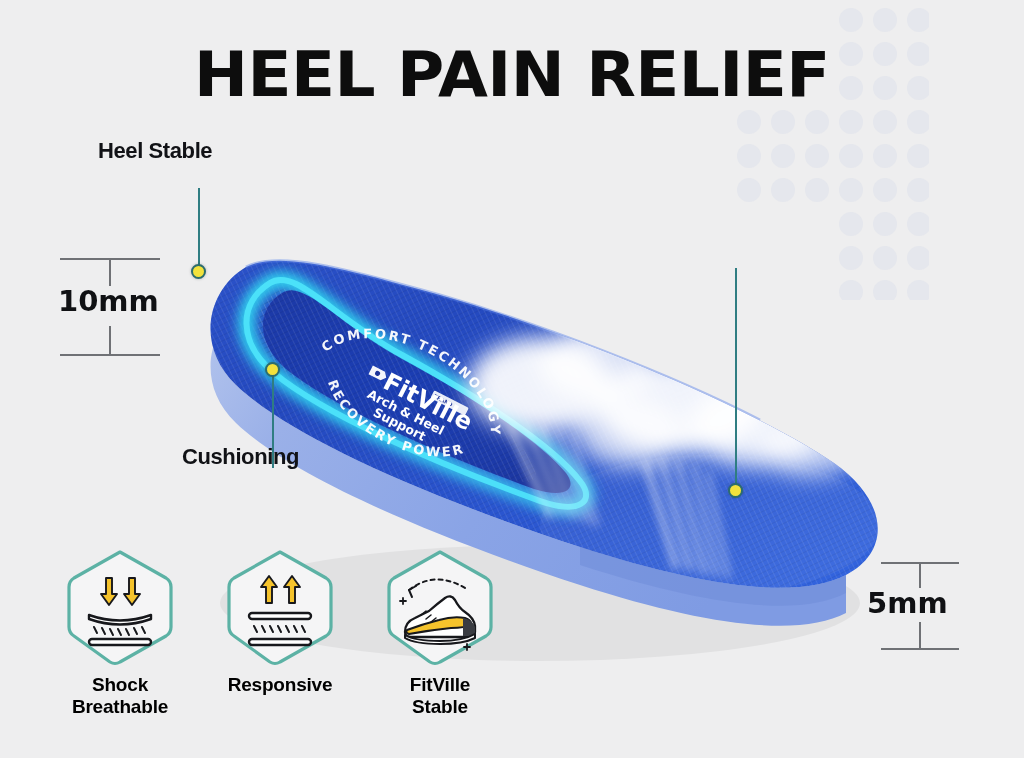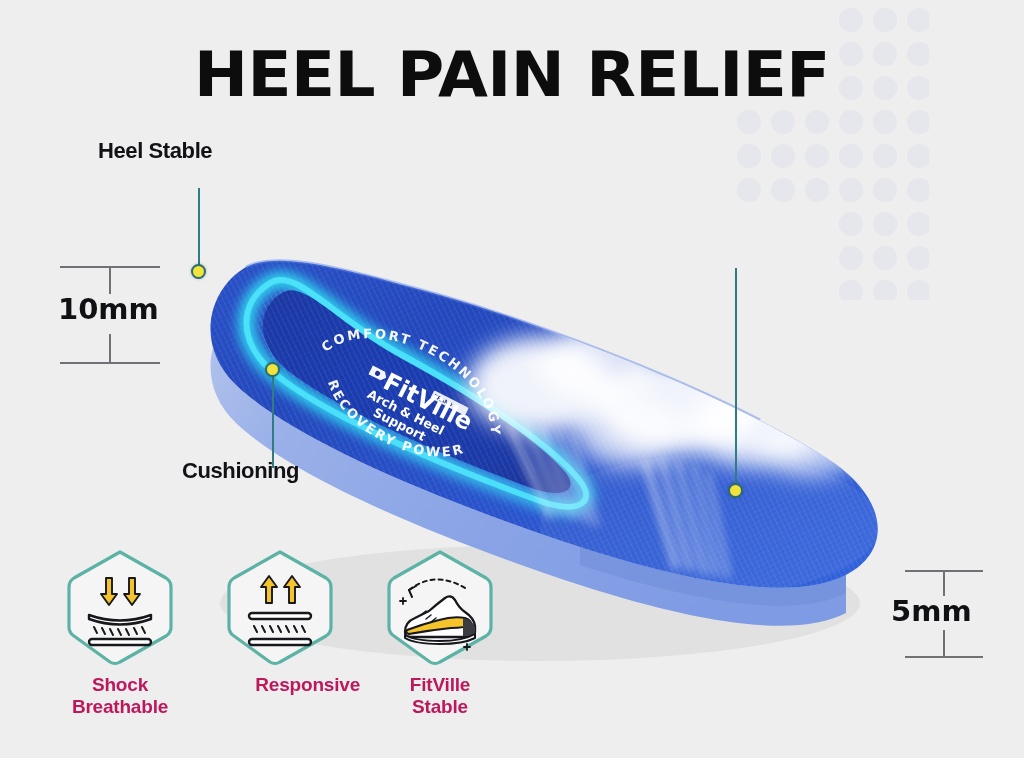--- a/index.html
+++ b/index.html
@@ -23,61 +23,61 @@
     white-space:nowrap;
   }
 
   
   .callout-label {
     position:absolute; font-weight:700; color:#111216;
     font-size:22px; letter-spacing:-0.4px; white-space:nowrap;
   }
   #lbl-heel-stable { left:98px;  top:138px; }
   #lbl-breathable  { left:635px; top:222px; }
-  #lbl-cushioning  { left:182px; top:458px; }
+  #lbl-cushioning  { left:182px; top:444px; }
 
   
   .leader { position:absolute; background:#2f7d82; width:2px; }
   #leader-heel  { left:198px; top:188px;  height:82px;  }
   #leader-breat { left:735px; top:268px;  height:222px; }
   #leader-cush  { left:272px; top:376px;  height:92px;  }
 
   .hotdot {
     position:absolute; width:15px; height:15px; border-radius:50%;
     background:#f2e23c; border:2px solid #2c6d6e;
     box-shadow:0 0 3px rgba(0,0,0,.25);
   }
   #dot-heel  { left:191px; top:264px; }
   #dot-cush  { left:265px; top:362px; }
   #dot-breat { left:728px; top:483px; }
 
   
-  .dim { position:absolute;margin-top:8px; }
+  .dim { position:absolute; }
   .dim .cap { position:absolute; height:2px; background:#6f7175; left:0; }
   .dim .stem { position:absolute; width:2px; background:#6f7175; left:50%; margin-left:-1px; }
   .dim .dim-text {
     position:absolute; font-family:"DejaVu Sans", sans-serif;
     font-weight:700; font-size:29px; color:#101114; white-space:nowrap;
   }
   #dim-10 { left:60px; top:258px; width:100px; height:98px; }
-  #dim-5  { left:905px; top:562px; width:78px; height:88px; }
+  #dim-5  { left:881px; top:562px; width:78px; height:88px; }
 
   
   #insole-wrap { position:absolute; left:110px; top:195px; width:800px; height:470px; }
 
   
   #features { position:absolute; left:40px; top:548px; width:500px; height:190px; }
   .feature { position:absolute; width:160px; text-align:center; }
   #feat-0 { left:0px; }
-  #feat-1 { left:160px;text-align:right; }
+  #feat-1 { left:160px; }
   #feat-2 { left:320px; }
   .feature .hexwrap { width:110px; height:118px; margin:0 auto; position:relative; }
   .feature .flabel {
     margin-top:8px; font-weight:700; font-size:19px; line-height:1.16;
-    color:#be185d; letter-spacing:-0.2px;
+    color:#000000; letter-spacing:-0.2px;
   }
 </style>
 </head>
 <body>
 
 <div id="stage">
 
   <svg id="dotfield" viewBox="0 0 200 300">
       <circle cx="122" cy="20" r="12" fill="#e3e5ec" opacity="0.9"></circle>
       <circle cx="156" cy="20" r="12" fill="#e3e5ec" opacity="0.9"></circle>

